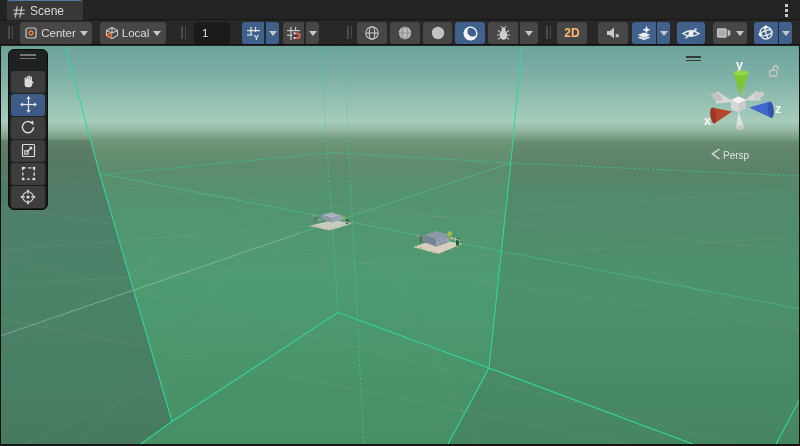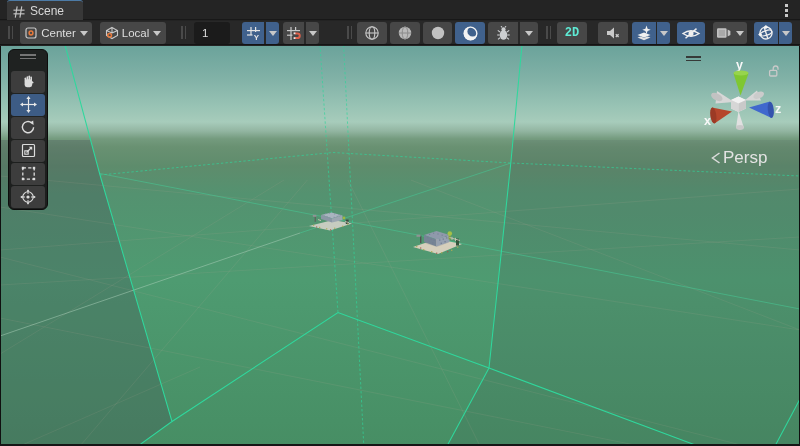--- a/index.html
+++ b/index.html
@@ -31,21 +31,21 @@
   #lbord{position:absolute;left:0;top:46px;width:1px;height:398px;background:#101010;}
   #rbord{position:absolute;right:0;top:46px;width:1px;height:398px;background:#101010;}
   
   #tools{position:absolute;left:8px;top:49px;width:40px;height:161px;background:rgba(26,26,26,0.95);
          border:1px solid #0c0c0c;border-radius:6px;}
   #tools .grip{position:absolute;left:11px;width:16px;height:1.5px;background:#757575;}
   .tool{position:absolute;left:2px;width:34px;height:22px;background:#3d3d3d;border-radius:3px;
         display:flex;align-items:center;justify-content:center;}
   .tool.sel{background:#3d5c85;}
   
-  #persp{position:absolute;left:710px;top:148px;color:#e3e3e3;font-size:17px;}
+  #persp{position:absolute;left:710px;top:148px;color:#e3e3e3;font-size:10px;}
   #hamb{position:absolute;left:686px;top:56px;}
   #hamb div{width:15px;height:1.5px;background:#363a38;margin-bottom:2.1px;}
 </style>
 </head>
 <body>
 <div id="app">
 
   <div id="scene">
     <svg width="798" height="398" viewBox="1 46 798 398">
       <defs>
@@ -316,21 +316,21 @@
             <line x1="9" y1="1.4" x2="10" y2="0.2"></line>
         </g>
       </svg>
     </div>
     <div class="tbtn rgt" style="left:520px;width:18px;">
         <div class="arrow"></div>
       </div>
     <div class="sep" style="left:546px"></div>
       <div class="sep" style="left:549.5px"></div>
 
-    <div class="tbtn" style="left:557px;width:30px;font-size:12px;font-weight:bold;color:#5eead4;font-family:Liberation Mono, monospace;">2D</div>
+    <div class="tbtn" style="left:557px;width:30px;font-size:12px;font-weight:bold;color:#fdba74;">2D</div>
 
     <div class="tbtn" style="left:598px;width:30px;">
       <svg width="16" height="16" viewBox="0 0 16 16">
         <polygon points="2,6 5,6 9,2.6 9,13.4 5,10 2,10" fill="#c9c9c9"></polygon>
         <g stroke="#c9c9c9" stroke-width="1.3">
           <line x1="10.8" y1="9.2" x2="13.6" y2="12"></line>
             <line x1="13.6" y1="9.2" x2="10.8" y2="12"></line>
         </g>
       </svg>
     </div>

